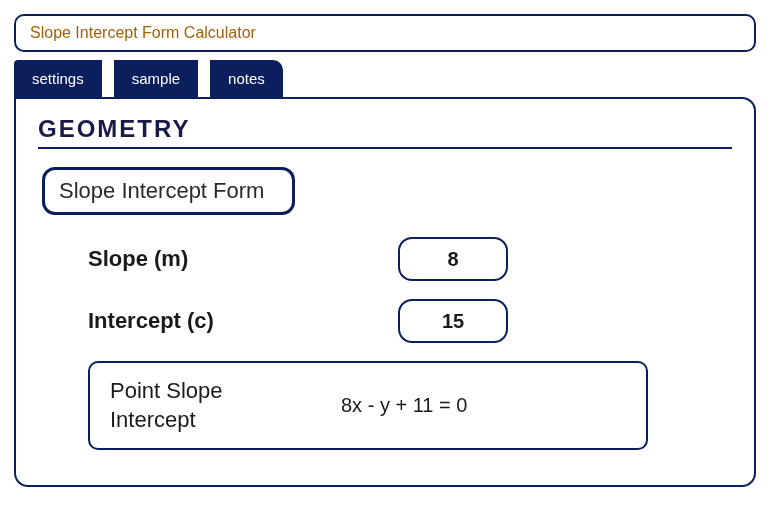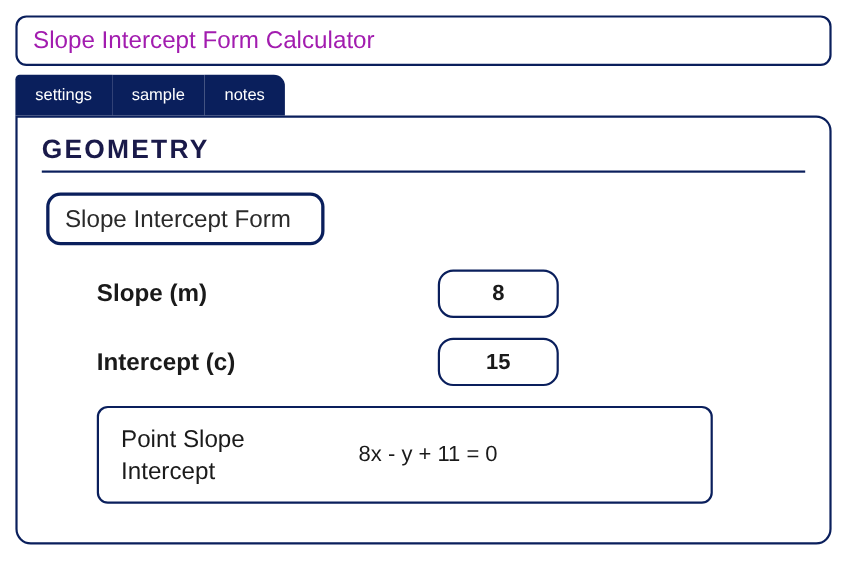--- a/index.html
+++ b/index.html
@@ -7,28 +7,28 @@
   font-family: 'Segoe UI', Arial, sans-serif;
   background: #fff;
   width: 770px;
   height: 515px;
   padding: 14px;
 }
 .title-box {
   border: 2px solid #0a1f5c;
   border-radius: 10px;
   padding: 8px 14px;
-  color: #a21caf;
-  font-size: 22px;
+  color: #a16207;
+  font-size: 16px;
   font-weight: 400;
   margin-bottom: 8px;
 }
 .tab-bar {
   display: flex;
-  gap: 0;
+  gap: 12px;
 }
 .tab {
   background: #0a1f5c;
   color: #fff;
   font-size: 15px;
   padding: 10px 18px;
   cursor: pointer;
 }
 .tab:first-child { border-top-left-radius: 4px; }
 .tab:last-child { border-top-right-radius: 10px; }
@@ -83,21 +83,21 @@
   color: #1a1a1a;
 }
 .result-box {
   border: 2px solid #0a1f5c;
   border-radius: 10px;
   margin-left: 50px;
   margin-right: 80px;
   padding: 14px 20px;
   display: flex;
   align-items: center;
-  gap: 36px;
+  gap: 51px;
   max-width: 560px;
 }
 .result-label {
   font-size: 22px;
   color: #1a1a1a;
   line-height: 1.3;
   width: 180px;
 }
 .result-value {
   font-size: 20px;

